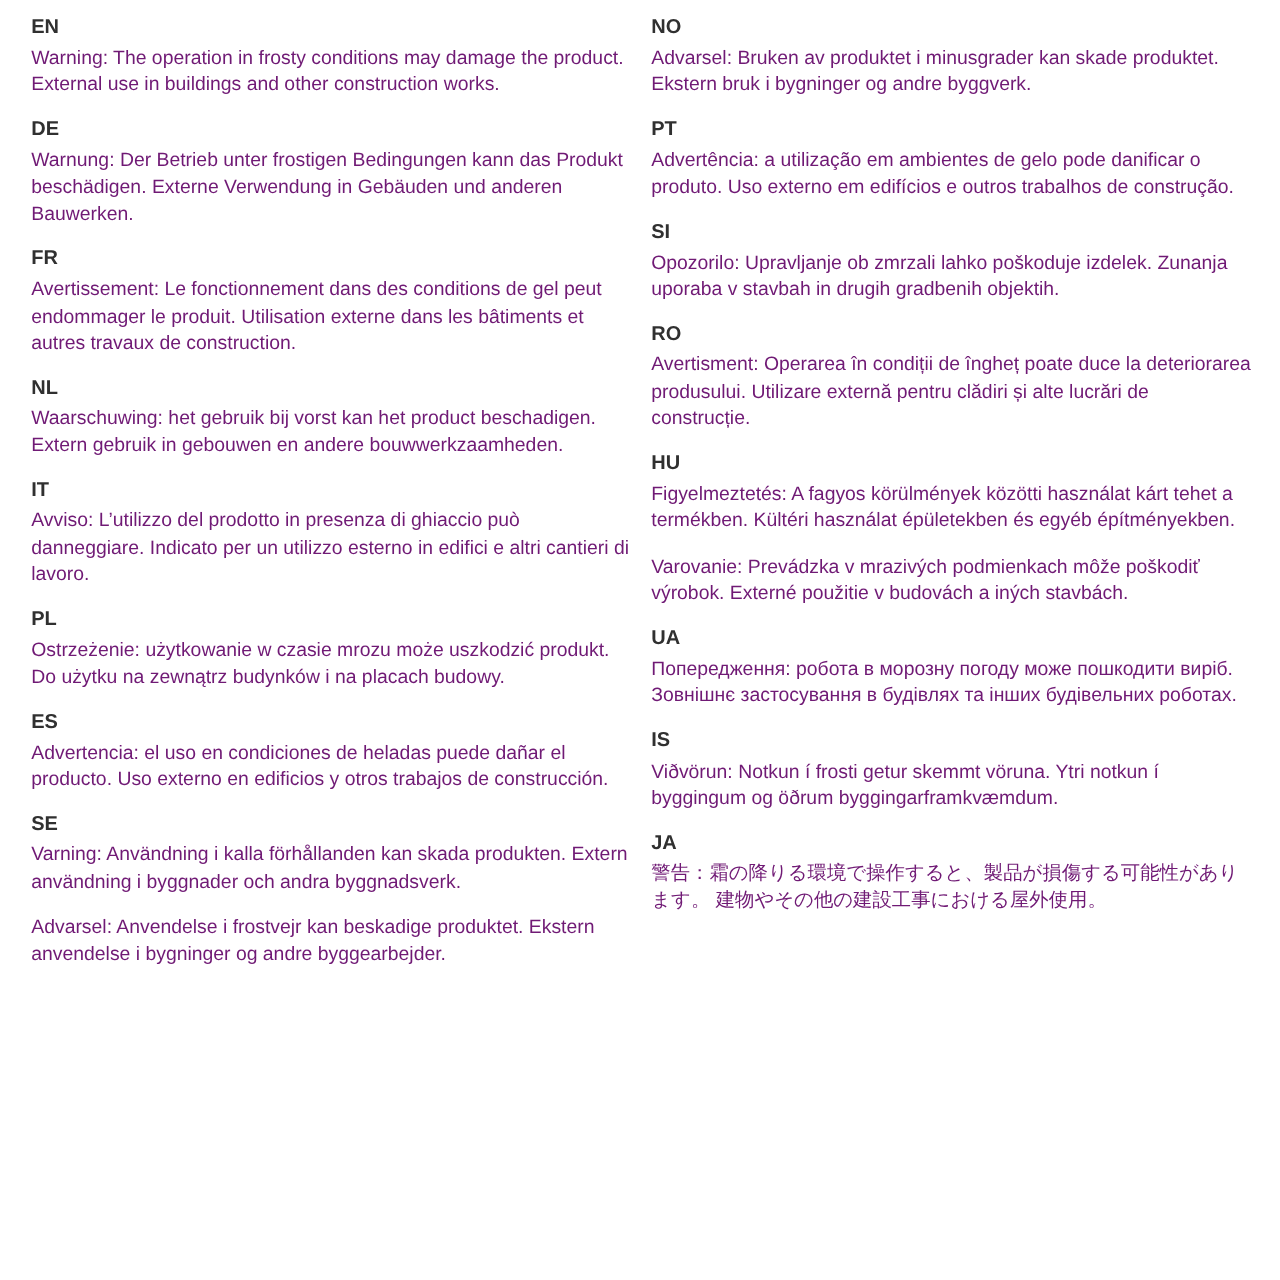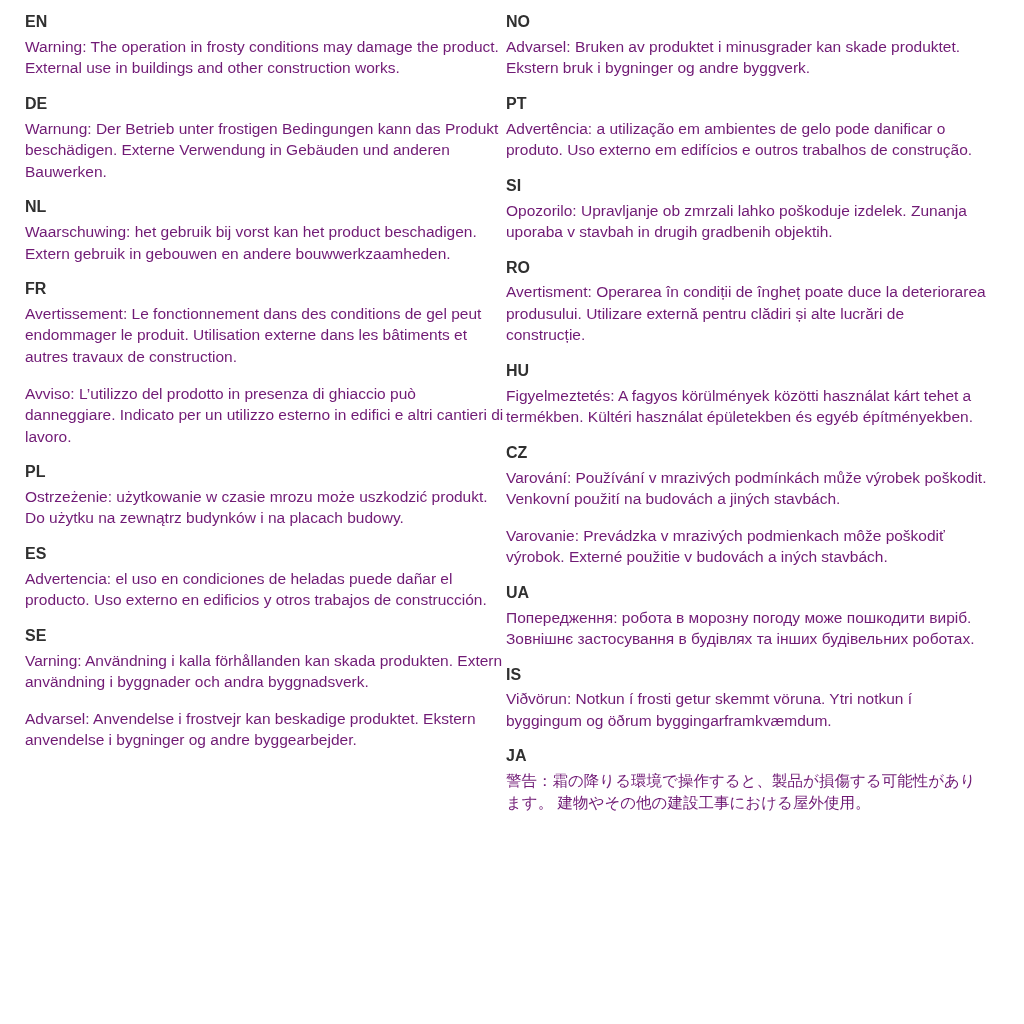--- a/index.html
+++ b/index.html
@@ -9,21 +9,21 @@
   }
   body {
     width: 1024px;
     height: 1024px;
     font-family: "Liberation Sans", "DejaVu Sans", sans-serif;
     color: #3c3c3c;
     overflow: hidden;
   }
   .page {
     display: flex;
-    gap: 0;
+    gap: 15px;
     padding: 12px 22px 0 25px;
     box-sizing: border-box;
     width: 876px;
   }
   .col {
     width: 481px;
     flex: 0 0 481px;
   }
   .section {
     margin: 0 0 15px 0;
@@ -51,30 +51,31 @@
     <p class="code">EN</p>
     <p class="text">Warning: The operation in frosty conditions may damage the product. External use in buildings and other construction works.</p>
   </div>
 
   <div class="section">
     <p class="code">DE</p>
     <p class="text">Warnung: Der Betrieb unter frostigen Bedingungen kann das Produkt beschädigen. Externe Verwendung in Gebäuden und anderen Bauwerken.</p>
   </div>
 
   <div class="section">
+    <p class="code">FR</p>
+    <p class="text">Avertissement: Le fonctionnement dans des conditions de gel peut endommager le produit. Utilisation externe dans les bâtiments et autres travaux de construction.</p>
+  </div>
+
+  <div class="section">
     <p class="code">NL</p>
     <p class="text">Waarschuwing: het gebruik bij vorst kan het product beschadigen. Extern gebruik in gebouwen en andere bouwwerkzaamheden.</p>
   </div>
 
   <div class="section">
-    <p class="code">FR</p>
-    <p class="text">Avertissement: Le fonctionnement dans des conditions de gel peut endommager le produit. Utilisation externe dans les bâtiments et autres travaux de construction.</p>
-  </div>
-
-  <div class="section">
+    <p class="code">IT</p>
     <p class="text">Avviso: L’utilizzo del prodotto in presenza di ghiaccio può danneggiare. Indicato per un utilizzo esterno in edifici e altri cantieri di lavoro.</p>
   </div>
 
   <div class="section">
     <p class="code">PL</p>
     <p class="text">Ostrzeżenie: użytkowanie w czasie mrozu może uszkodzić produkt. Do użytku na zewnątrz budynków i na placach budowy.</p>
   </div>
 
   <div class="section">
     <p class="code">ES</p>
@@ -109,24 +110,20 @@
   <div class="section">
     <p class="code">RO</p>
     <p class="text">Avertisment: Operarea în condiții de îngheț poate duce la deteriorarea produsului. Utilizare externă pentru clădiri și alte lucrări de construcție.</p>
   </div>
 
   <div class="section">
     <p class="code">HU</p>
     <p class="text">Figyelmeztetés: A fagyos körülmények közötti használat kárt tehet a termékben. Kültéri használat épületekben és egyéb építményekben.</p>
   </div>
 
-  <div class="section">
-    <p class="code">CZ</p>
-    <p class="text">Varování: Používání v mrazivých podmínkách může výrobek poškodit. Venkovní použití na budovách a jiných stavbách.</p>
-  </div>
 
   <div class="section">
     <p class="text">Varovanie: Prevádzka v mrazivých podmienkach môže poškodiť výrobok. Externé použitie v budovách a iných stavbách.</p>
   </div>
 
   <div class="section">
     <p class="code">UA</p>
     <p class="text">Попередження: робота в морозну погоду може пошкодити виріб. Зовнішнє застосування в будівлях та інших будівельних роботах.</p>
   </div>
 

